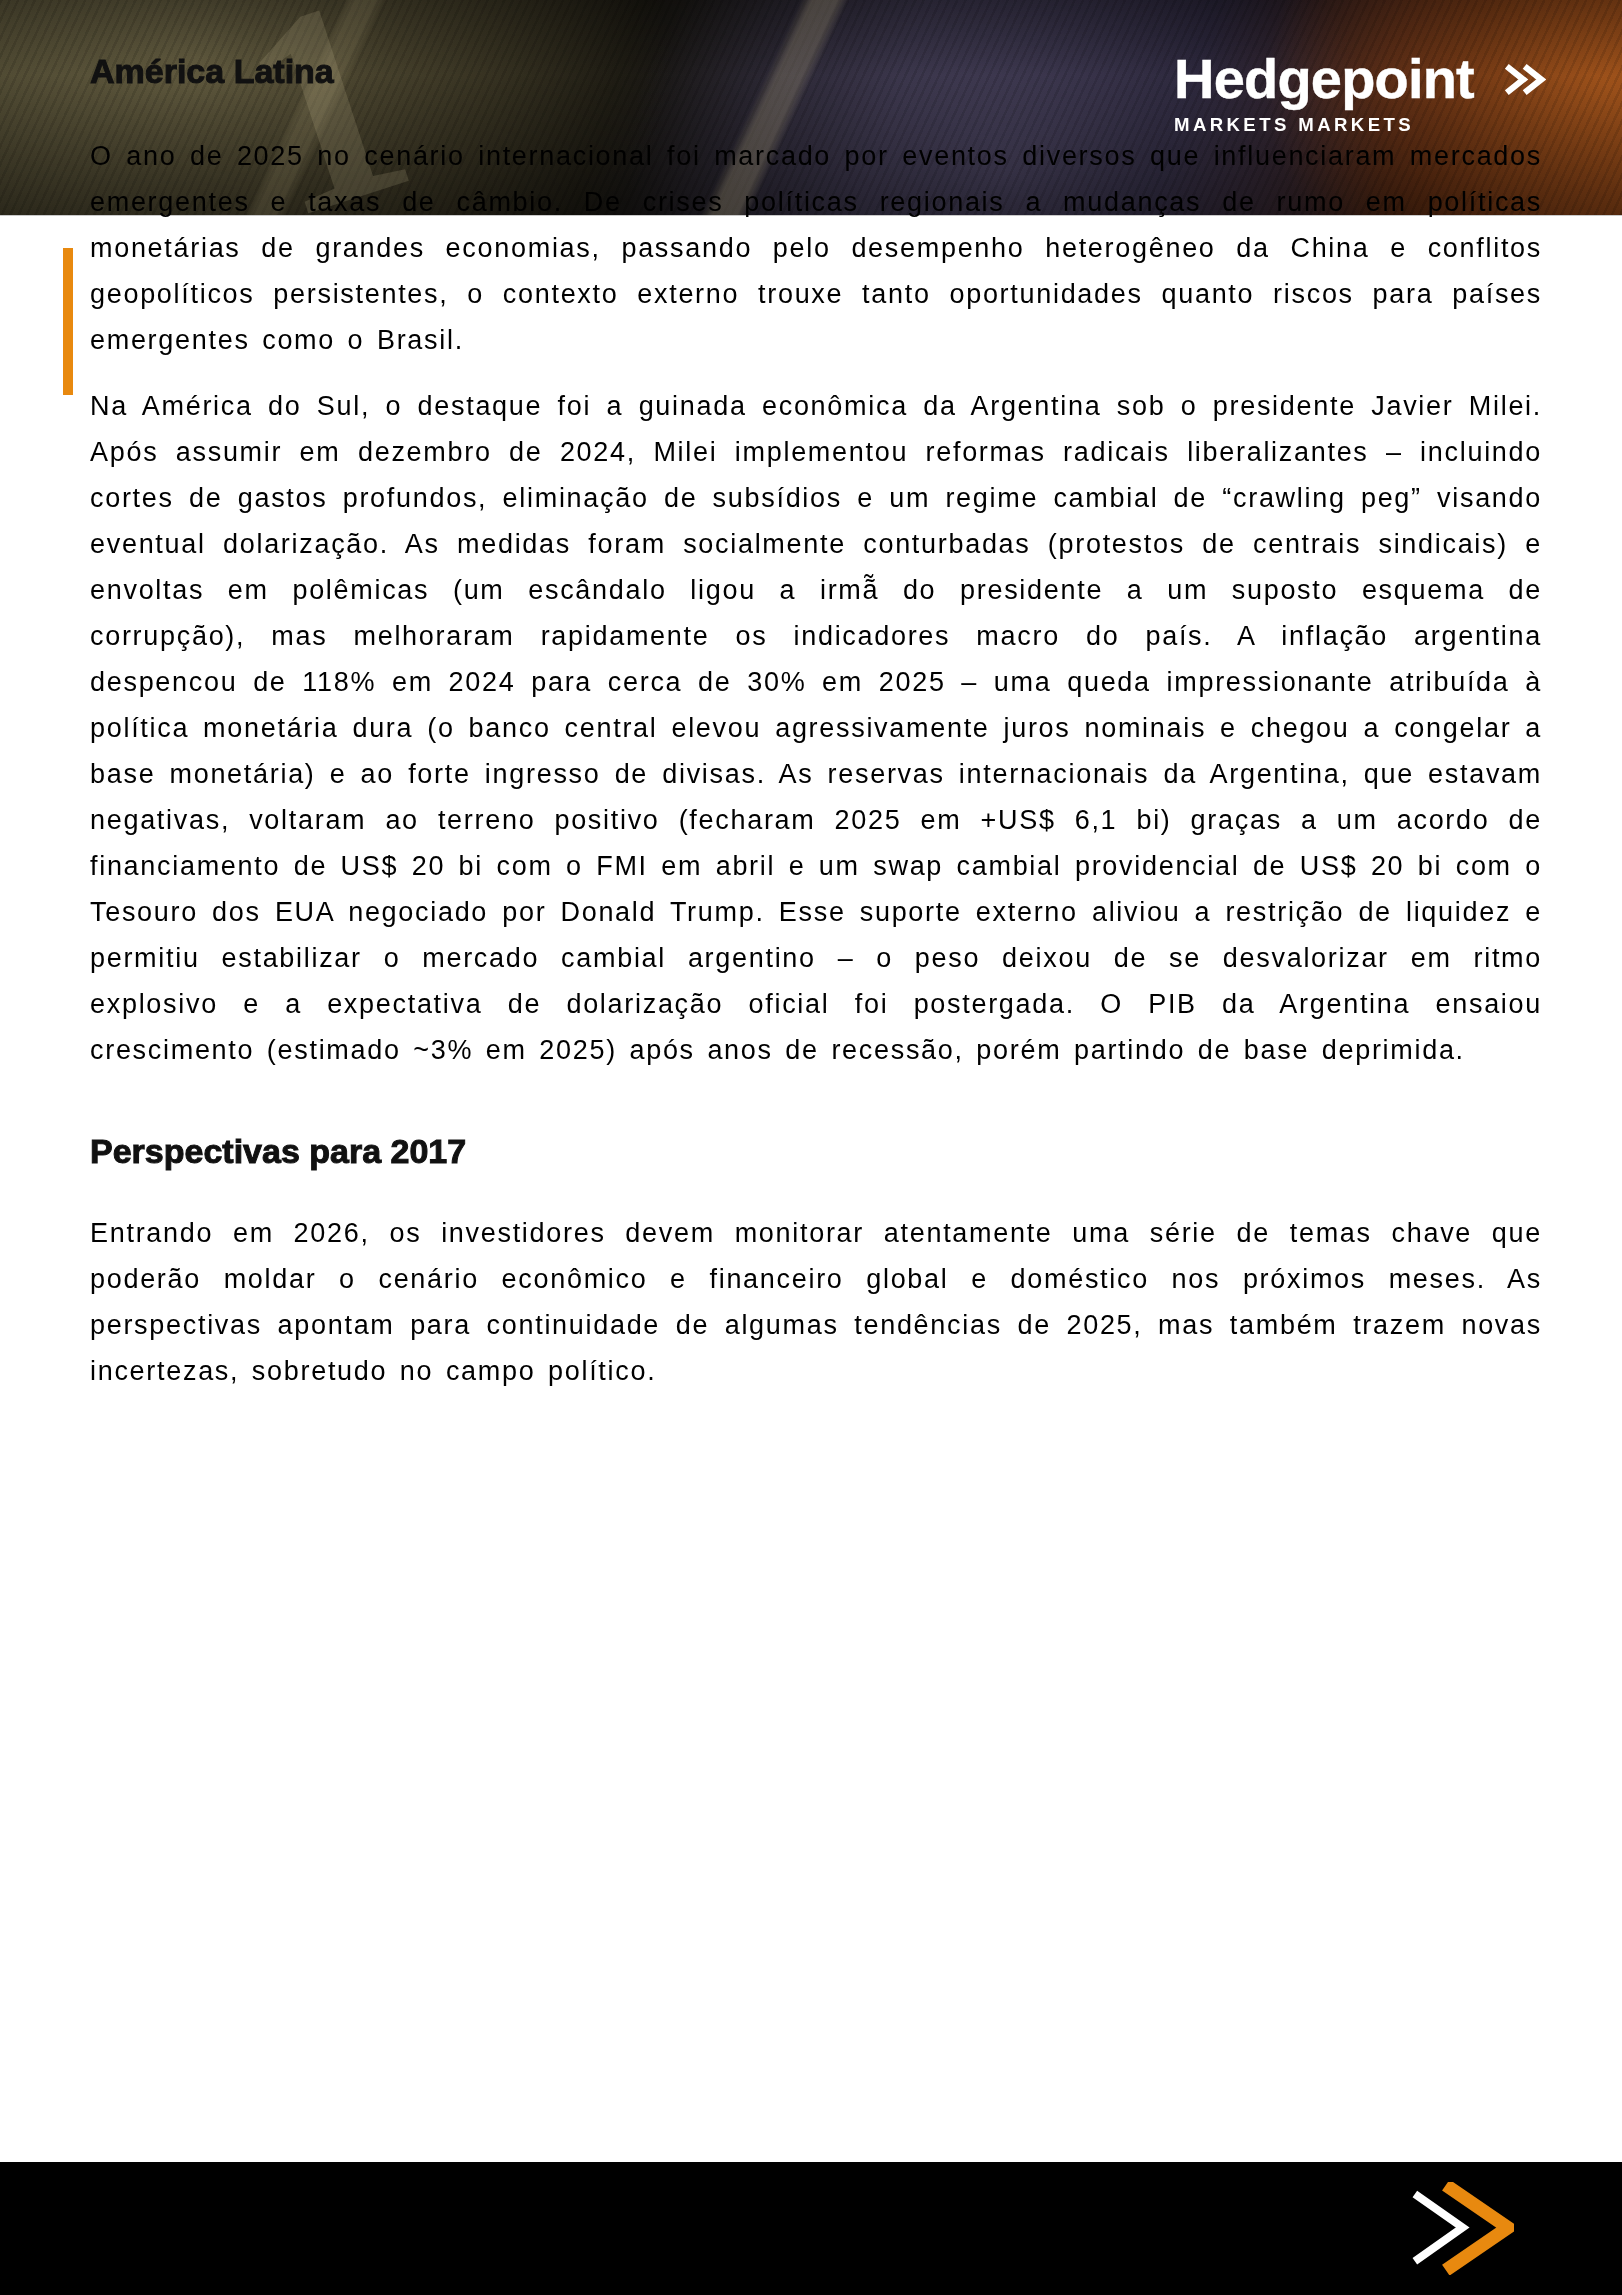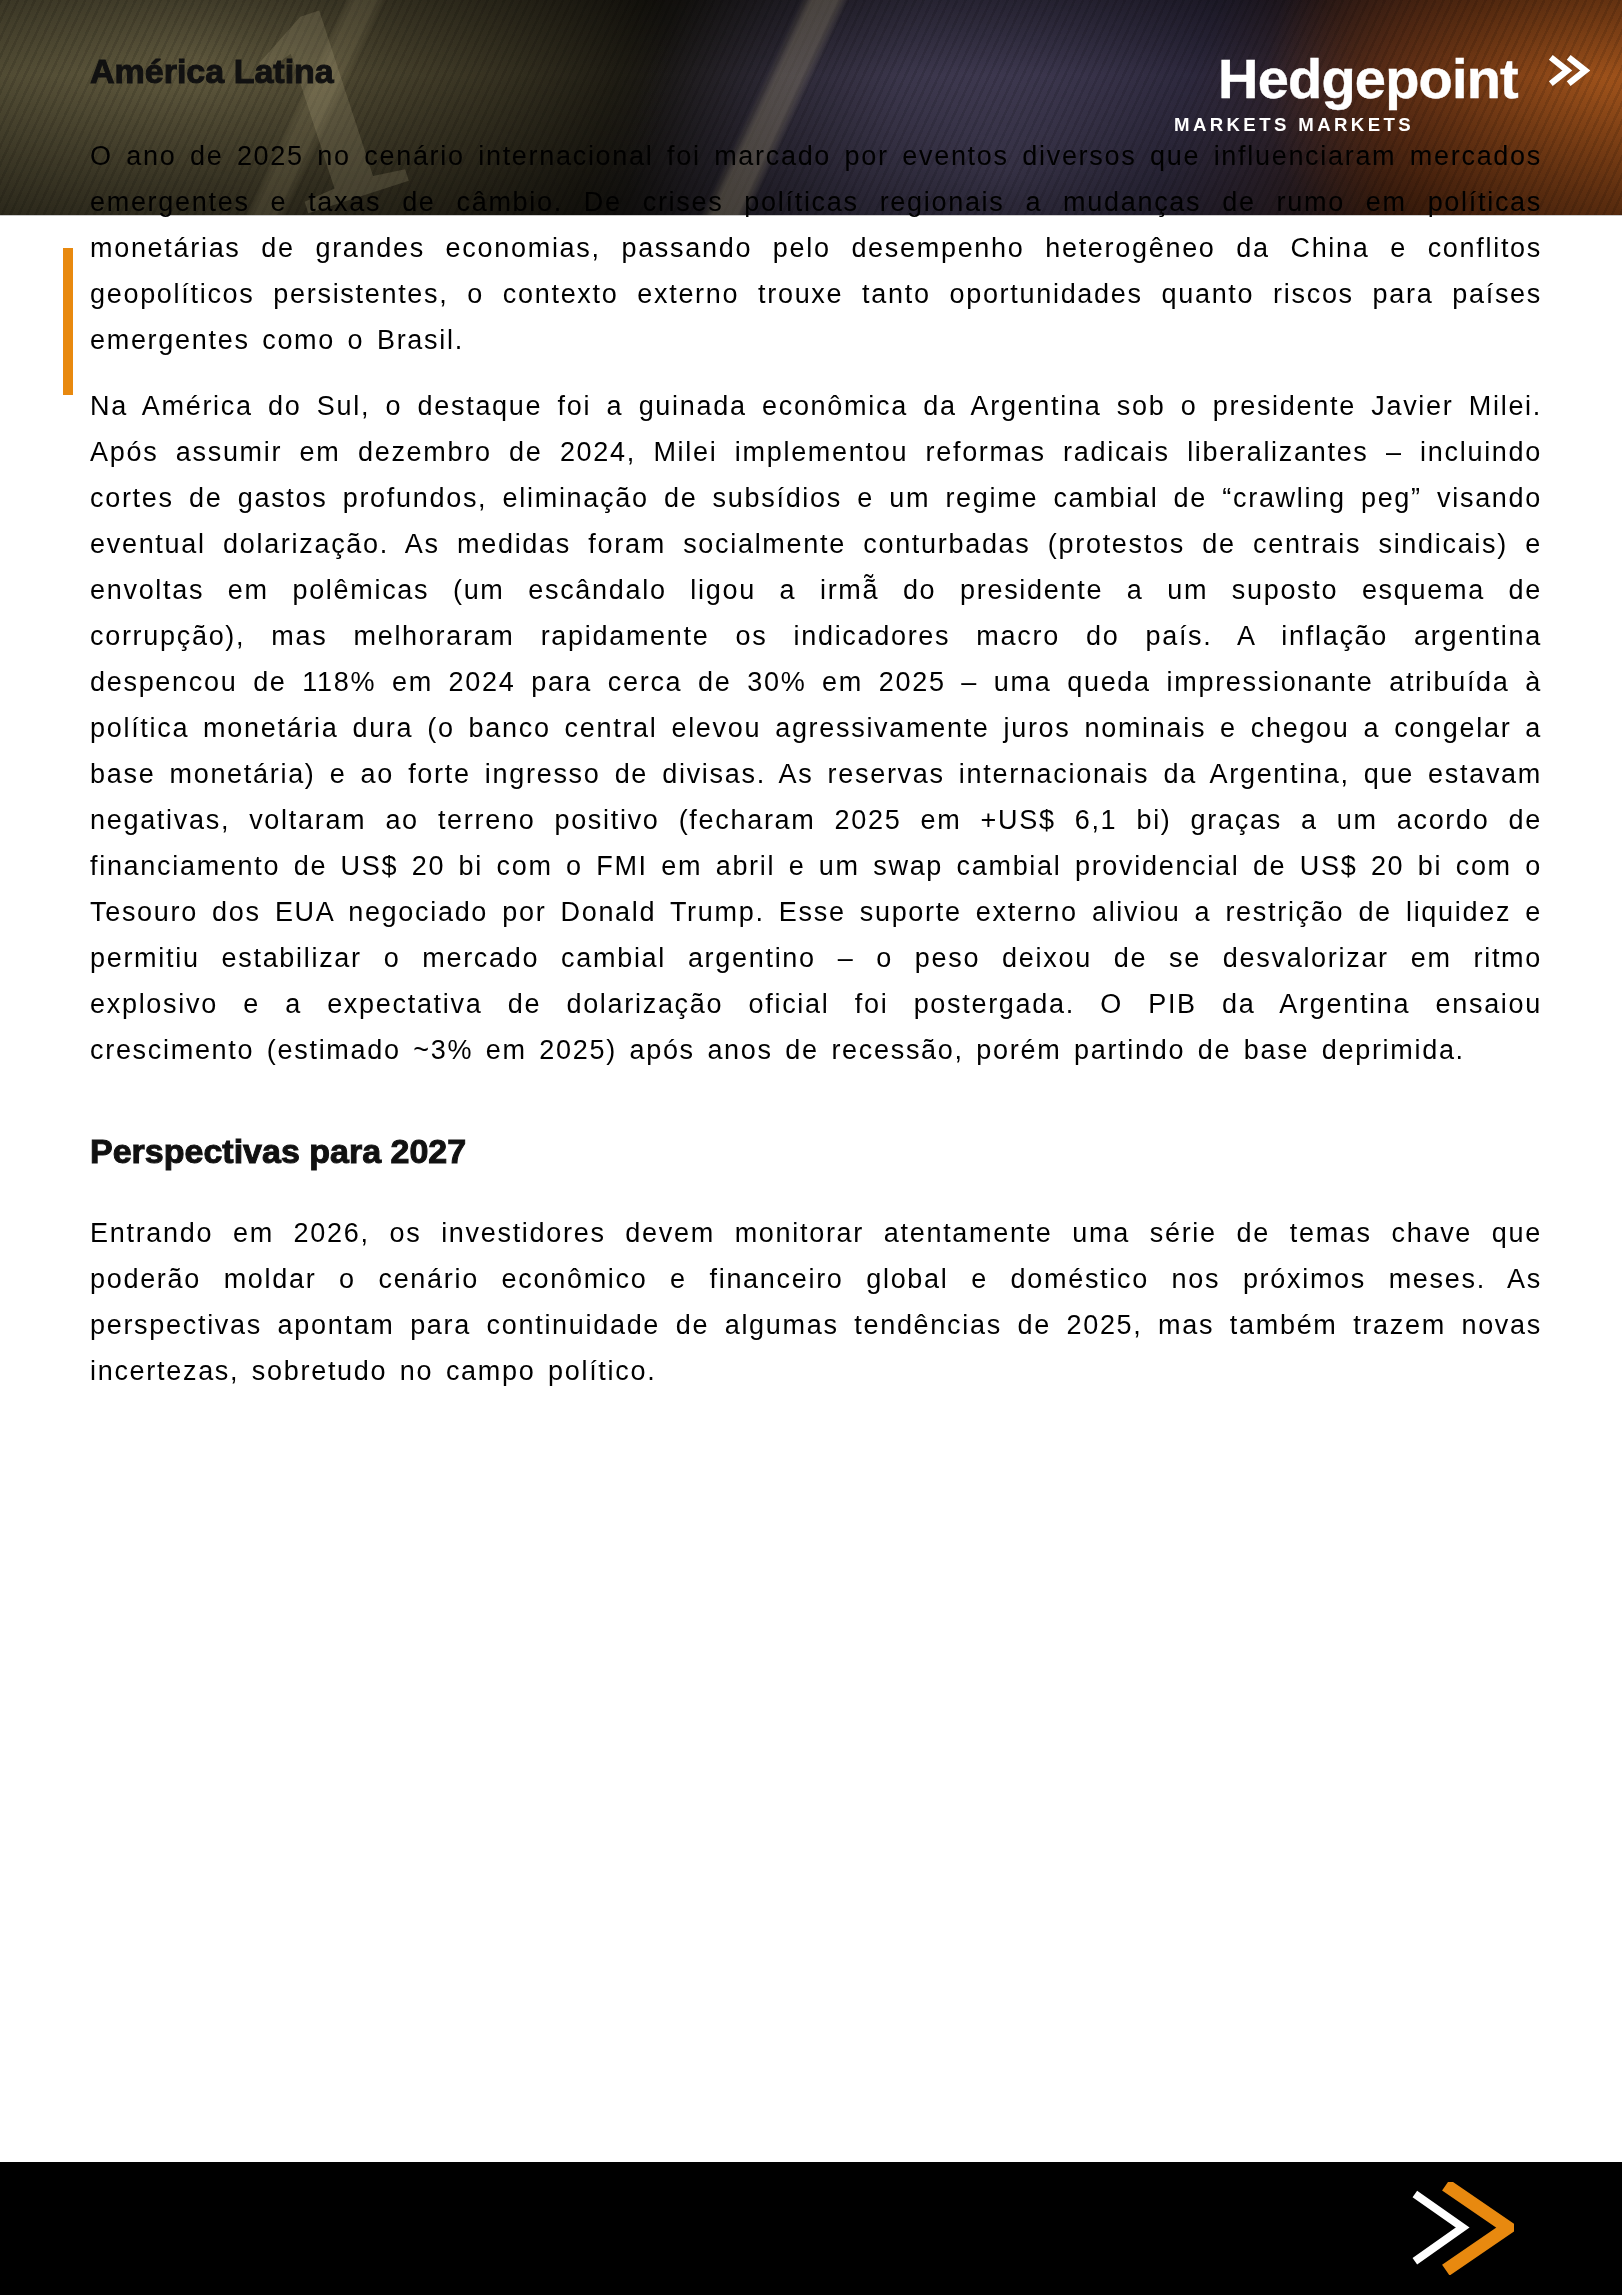--- a/index.html
+++ b/index.html
@@ -55,22 +55,22 @@
   }
 
   .brand-logo {
     position: absolute;
     left: 1174px;
     top: 51px;
     color: #ffffff;
   }
   .brand-row {
     display: flex;
+    align-items: center;
     gap: 28px;
-    margin-left: 44px;
   }
   .brand-name {
     font-size: 56px;
     font-weight: 700;
     letter-spacing: -0.8px;
     line-height: 1;
     -webkit-text-stroke: 0.4px #ffffff;
   }
   .brand-double-chevron svg { display: block; }
   .brand-tagline {
@@ -150,21 +150,21 @@
     </div>
   </div>
 
   <div class="accent-bar"></div>
 
   <div class="content">
     <h1 class="heading page-title">América Latina</h1>
     <p class="body-par">O ano de 2025 no cenário internacional foi marcado por eventos diversos que influenciaram mercados emergentes e taxas de câmbio. De crises políticas regionais a mudanças de rumo em políticas monetárias de grandes economias, passando pelo desempenho heterogêneo da China e conflitos geopolíticos persistentes, o contexto externo trouxe tanto oportunidades quanto riscos para países emergentes como o Brasil.</p>
     <p class="body-par">Na América do Sul, o destaque foi a guinada econômica da Argentina sob o presidente Javier Milei. Após assumir em dezembro de 2024, Milei implementou reformas radicais liberalizantes – incluindo cortes de gastos profundos, eliminação de subsídios e um regime cambial de “crawling peg” visando eventual dolarização. As medidas foram socialmente conturbadas (protestos de centrais sindicais) e envoltas em polêmicas (um escândalo ligou a irmã̃ do presidente a um suposto esquema de corrupção), mas melhoraram rapidamente os indicadores macro do país. A inflação argentina despencou de 118% em 2024 para cerca de 30% em 2025 – uma queda impressionante atribuída à política monetária dura (o banco central elevou agressivamente juros nominais e chegou a congelar a base monetária) e ao forte ingresso de divisas. As reservas internacionais da Argentina, que estavam negativas, voltaram ao terreno positivo (fecharam 2025 em +US$ 6,1 bi) graças a um acordo de financiamento de US$ 20 bi com o FMI em abril e um swap cambial providencial de US$ 20 bi com o Tesouro dos EUA negociado por Donald Trump. Esse suporte externo aliviou a restrição de liquidez e permitiu estabilizar o mercado cambial argentino – o peso deixou de se desvalorizar em ritmo explosivo e a expectativa de dolarização oficial foi postergada. O PIB da Argentina ensaiou crescimento (estimado ~3% em 2025) após anos de recessão, porém partindo de base deprimida.</p>
 
-    <h2 class="heading section-title">Perspectivas para 2027</h2>
+    <h2 class="heading section-title">Perspectivas para 2017</h2>
     <p class="body-par">Entrando em 2026, os investidores devem monitorar atentamente uma série de temas chave que poderão moldar o cenário econômico e financeiro global e doméstico nos próximos meses. As perspectivas apontam para continuidade de algumas tendências de 2025, mas também trazem novas incertezas, sobretudo no campo político.</p>
   </div>
 
   <div class="footer-bar">
     <div class="footer-chevrons">
       <svg viewBox="0 0 122 104" width="108" height="93" aria-hidden="true">
         <polyline points="10,13 64,51 10,89" fill="none" stroke="#ffffff" stroke-width="9"></polyline>
         <polyline points="45,3 115,51 45,99" fill="none" stroke="#E8890F" stroke-width="15"></polyline>
       </svg>
     </div>

